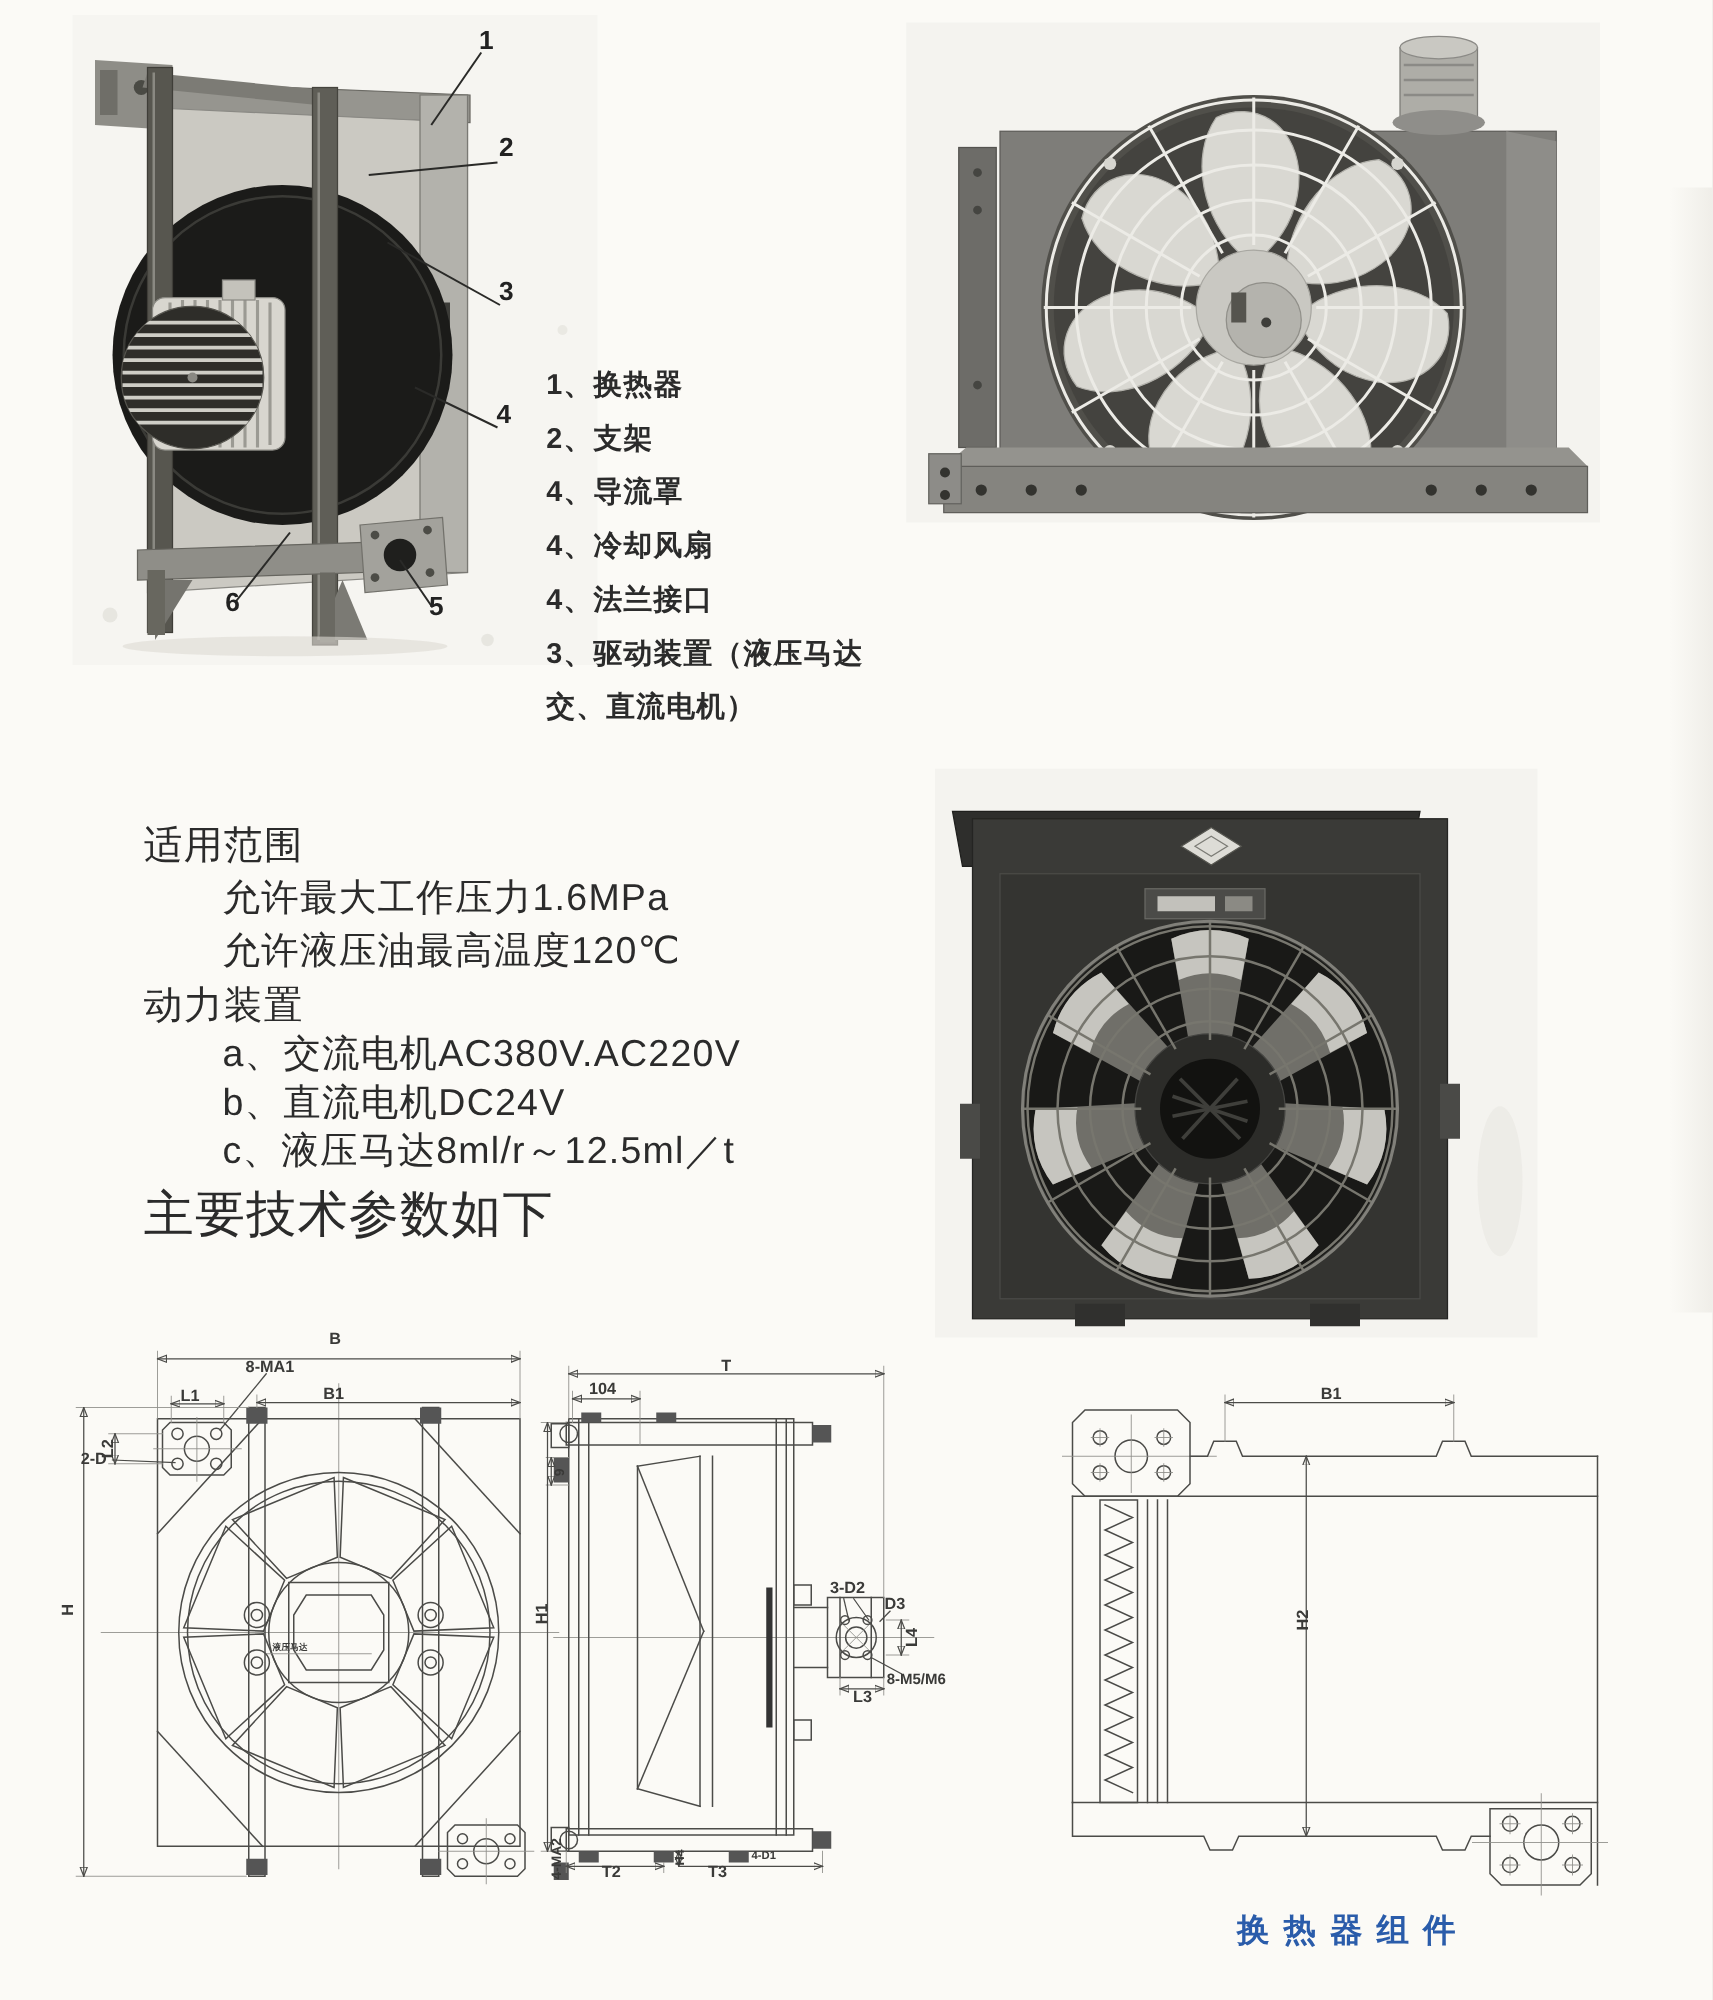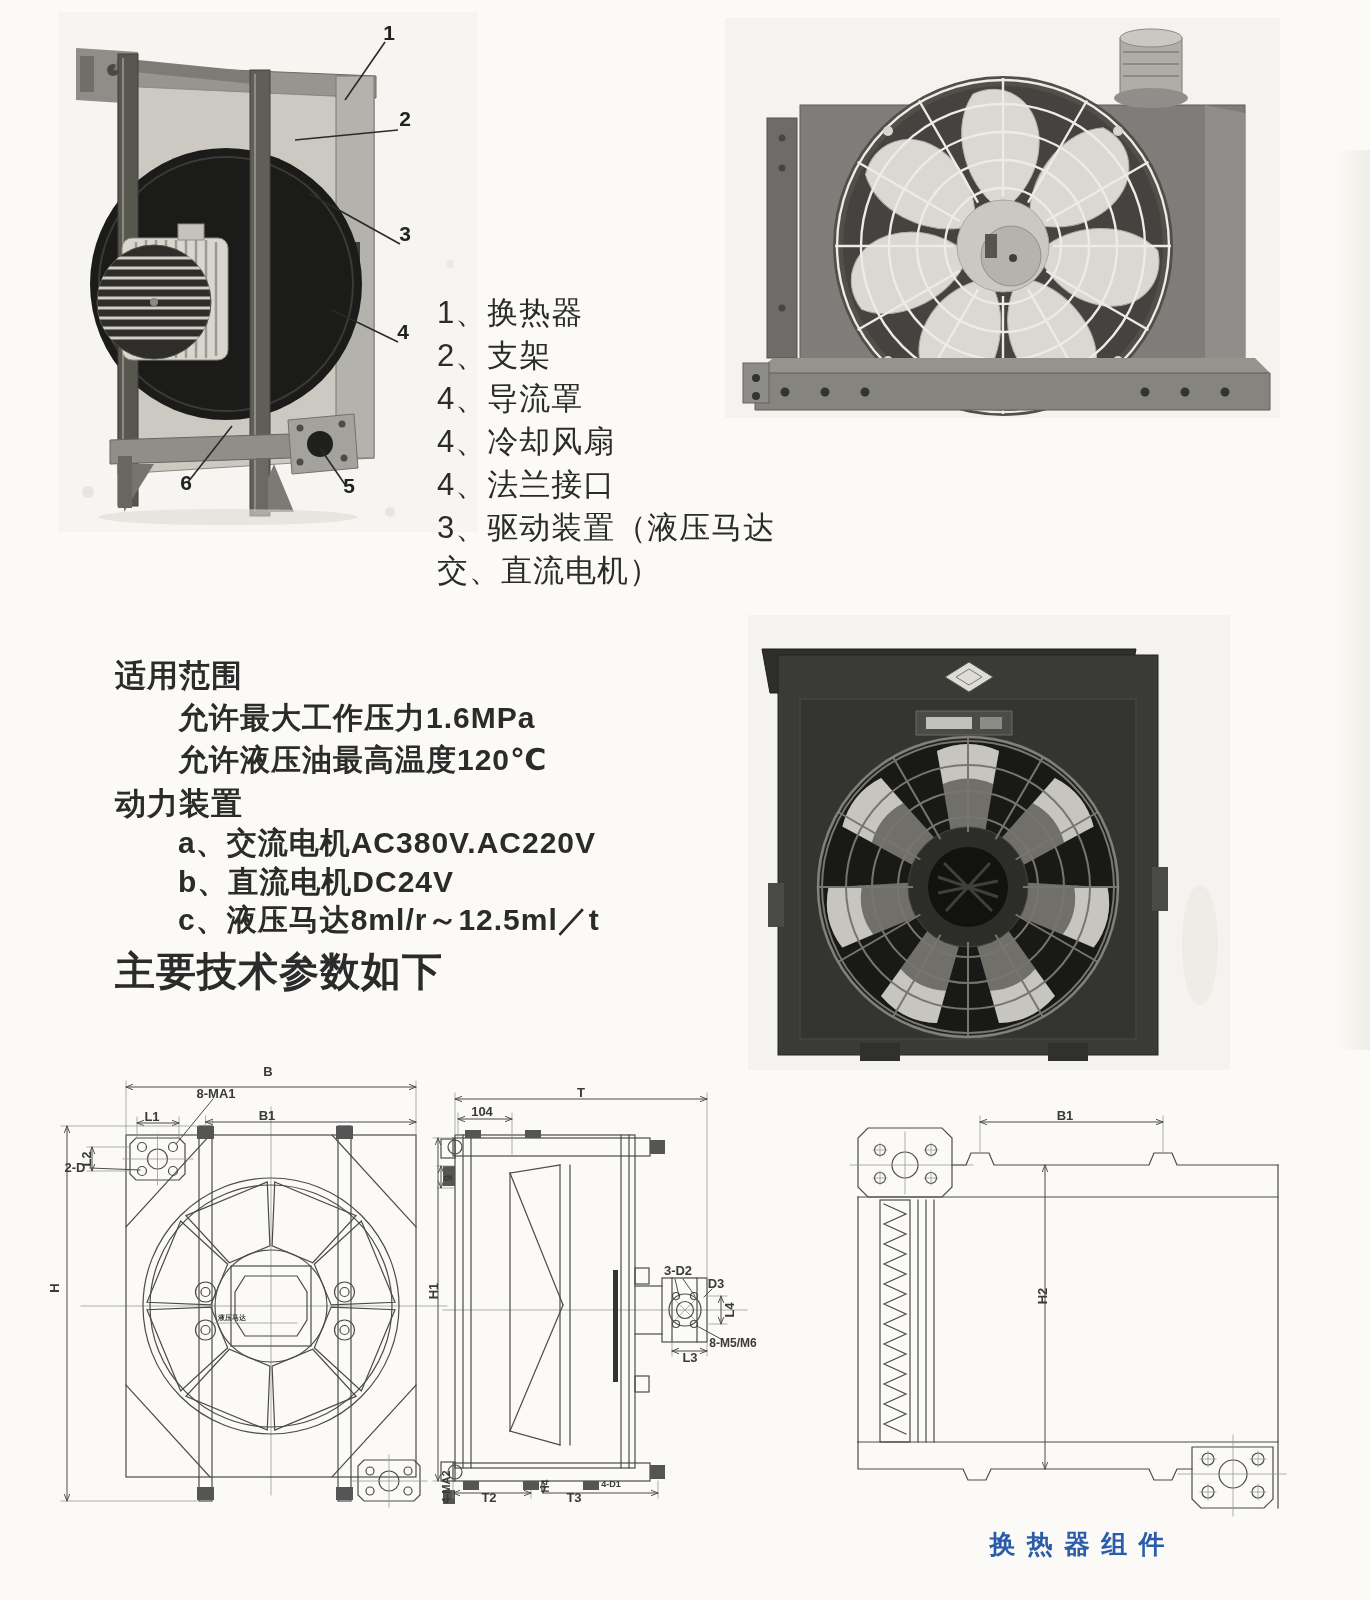--- a/index.html
+++ b/index.html
@@ -1,20 +1,20 @@
 <!DOCTYPE html>
 <html><head>
 <meta charset="utf-8">
 <style>
   html,body{margin:0;padding:0;background:#e8e6e1;}
   .page{position:relative;width:1370px;height:1600px;background:#fbfaf6;overflow:hidden;
         font-family:"Liberation Sans","DejaVu Sans",sans-serif;color:#2b2b2b;}
   svg.layer{position:absolute;overflow:visible;}
-  .parts-line{position:absolute;font-size:31px;font-weight:400;letter-spacing:1px;white-space:nowrap;}
-  .spec{position:absolute;font-size:30px;font-weight:700;letter-spacing:1px;white-space:nowrap;}
+  .parts-line{position:absolute;font-size:23px;font-weight:700;letter-spacing:1px;white-space:nowrap;}
+  .spec{position:absolute;font-size:30px;font-weight:400;letter-spacing:1px;white-space:nowrap;}
   .callout{position:absolute;font-size:21px;font-weight:700;transform:translate(-50%,-50%);color:#222;}
   .dim{position:absolute;font-size:13px;font-weight:700;color:#3a3a38;transform:translate(-50%,-50%);white-space:nowrap;}
   .dim.v{transform:translate(-50%,-50%) rotate(-90deg);}
   .dim.tiny{font-size:9px;}
   .dim.micro{font-size:7px;font-weight:600;}
   .cap{position:absolute;font-size:26px;font-weight:700;color:#2a5caa;transform:translate(-50%,-50%);
        white-space:nowrap;letter-spacing:2px;}
   
   .dwg line,.dwg path,.dwg rect,.dwg circle,.dwg ellipse,.dwg polygon,.dwg polyline{
       stroke:#4b4b48;stroke-width:1.2;fill:none;stroke-linecap:square;}

